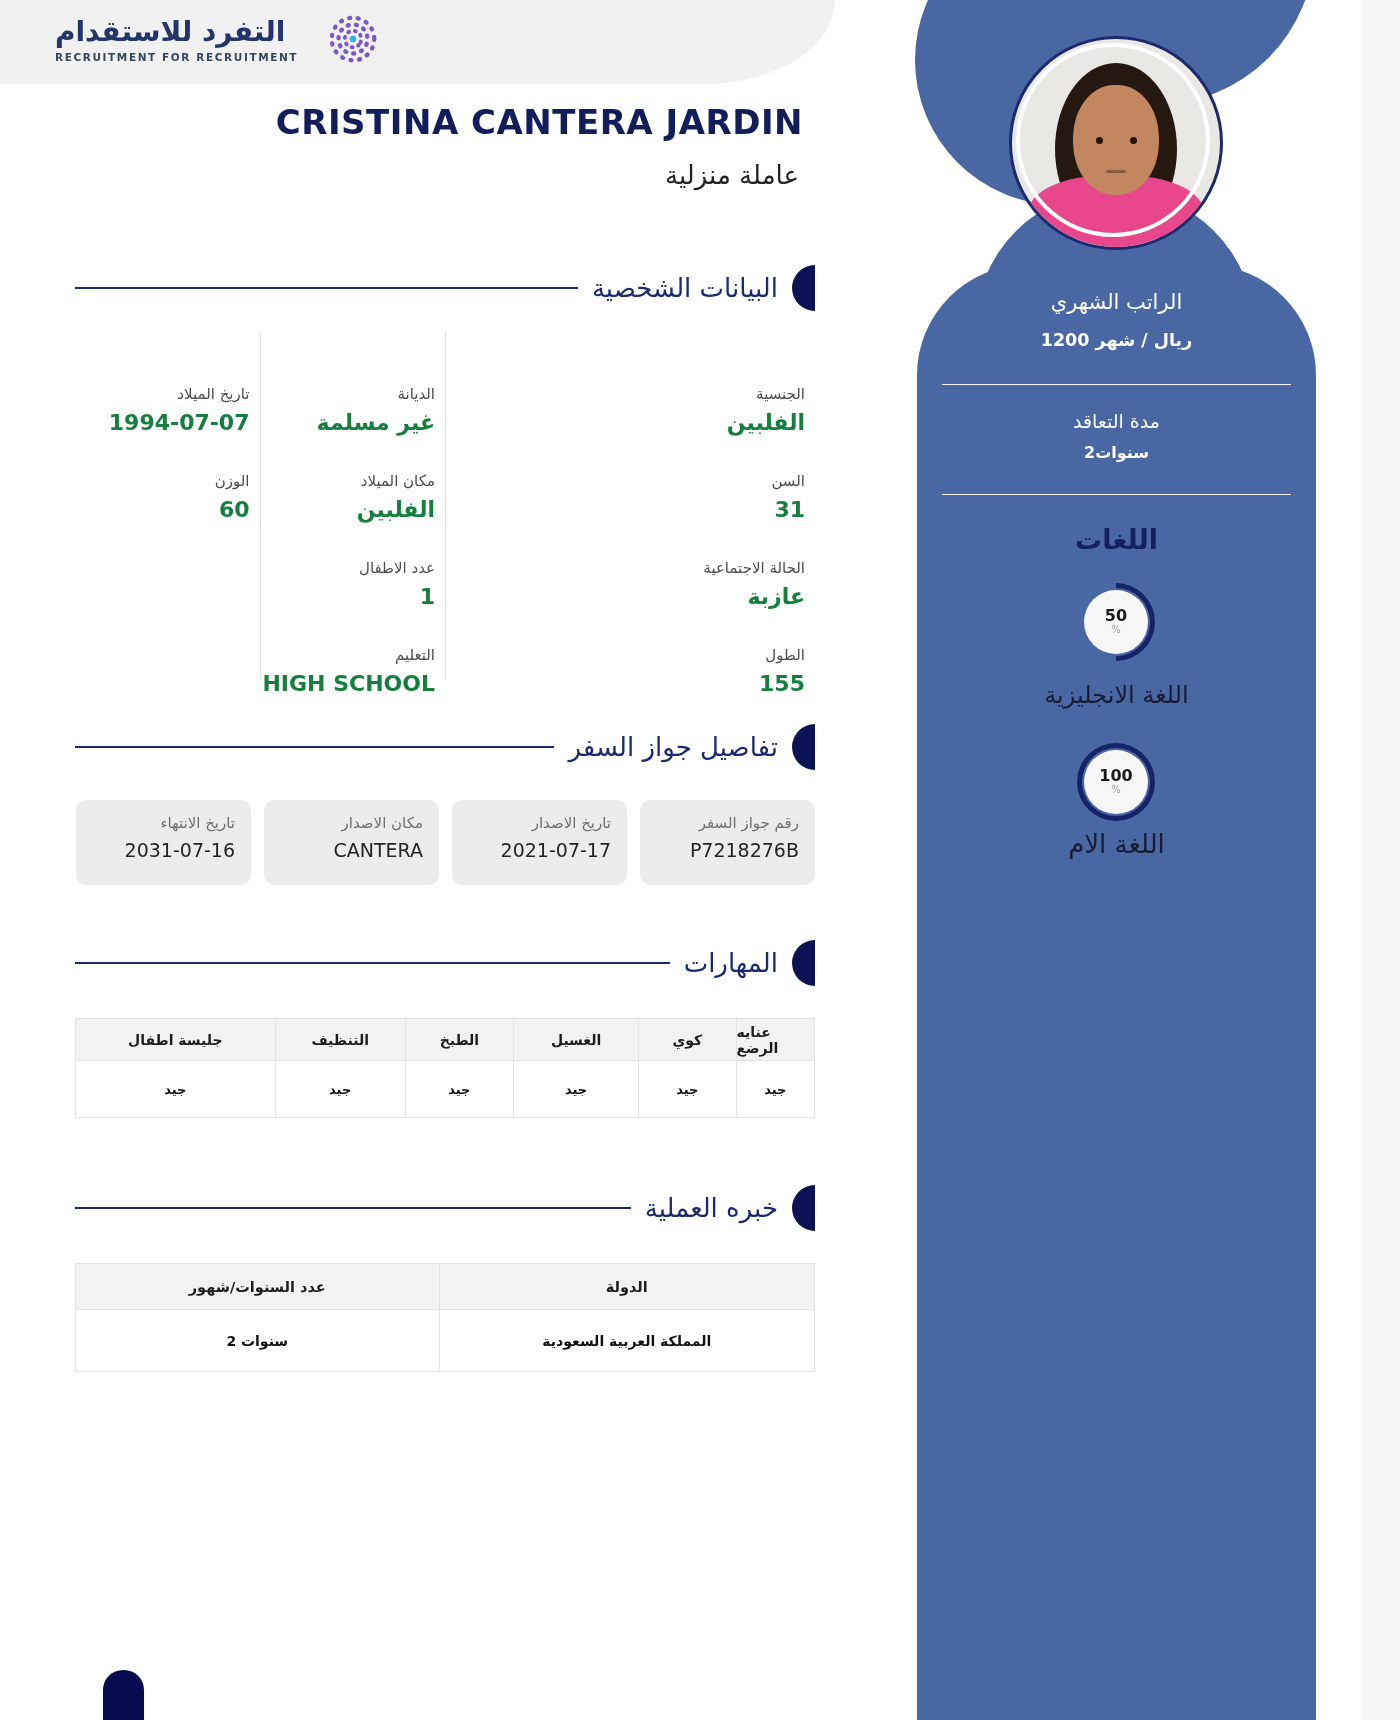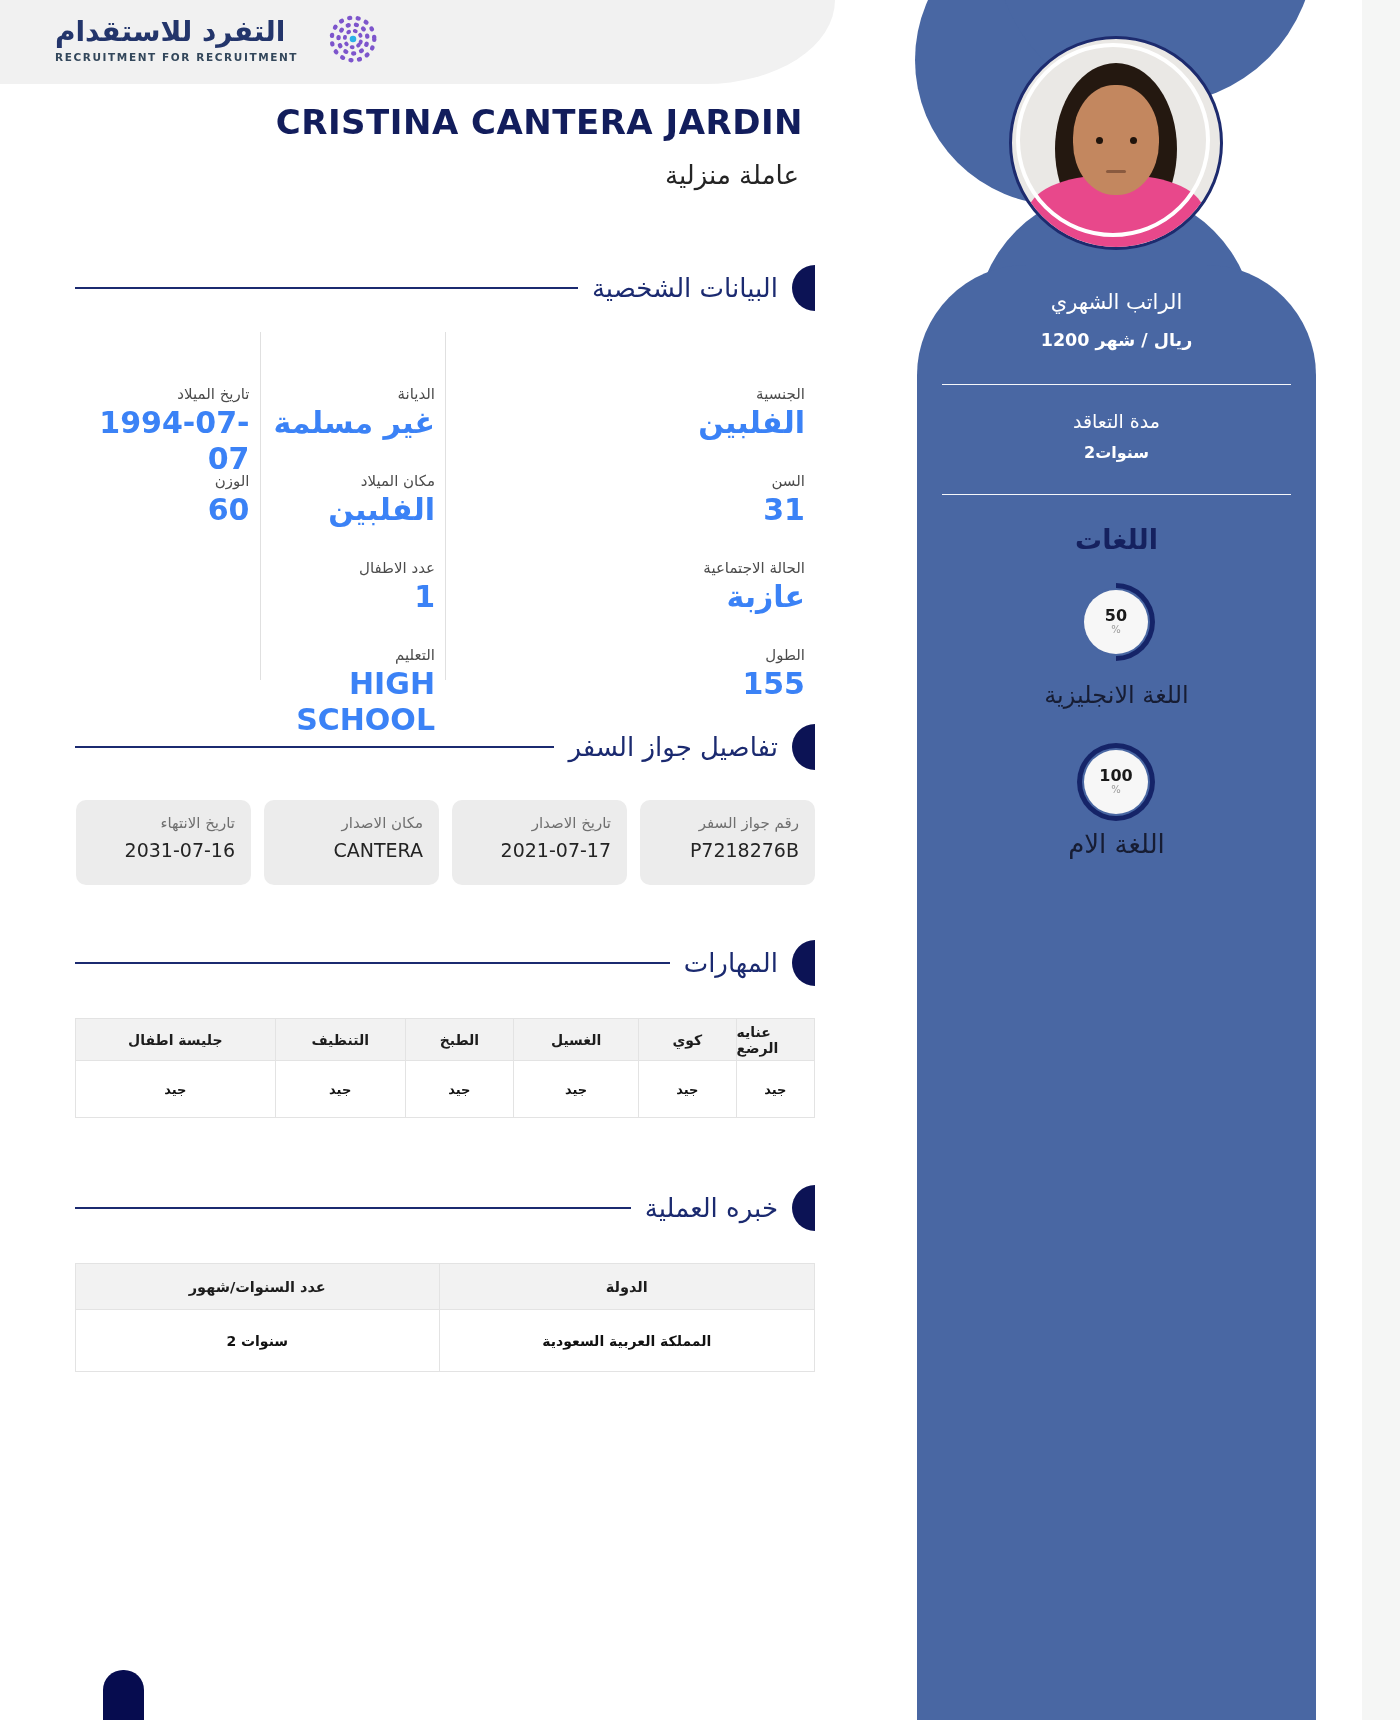--- a/index.html
+++ b/index.html
@@ -27,21 +27,21 @@
   .sec .line{flex:1;height:2px;background:#1b2a70;margin-left:15px;}
 
   
   .pgrid{position:absolute;right:0;top:332px;width:740px;display:flex;}
   .pcol{display:flex;flex-direction:column;}
   .pcol.right{width:370px;}
   .pcol.middle{width:185px;border-right:1px solid #e0e0e0;}
   .pcol.left{width:185px;border-right:1px solid #e0e0e0;}
   .pcell{height:87px;padding:6px 10px 0 0;box-sizing:border-box;text-align:right;}
   .plabel{font-size:15px;color:#4c4c4c;line-height:22px;margin-top:45px;}
-  .pvalue{font-size:30px;font-weight:bold;color:#3b82f6;line-height:36px;}
+  .pvalue{font-size:22px;font-weight:bold;color:#15803d;line-height:36px;}
 
   
   .cards{position:absolute;right:0;top:800px;width:740px;display:flex;flex-direction:row-reverse;gap:13px;}
   .card{width:175px;height:85px;background:#ececec;border-radius:10px;box-sizing:border-box;padding:12px 16px 16px 0;text-align:right;}
   .clabel{font-size:15px;color:#6f6f6f;line-height:22px;}
   .cvalue{font-size:19px;color:#242424;line-height:32px;}
 
   
   .tbl{position:absolute;right:0;display:flex;flex-direction:row-reverse;border:1px solid #e3e3e3;box-sizing:border-box;background:#fff;}
   .tcol{display:flex;flex-direction:column;}

